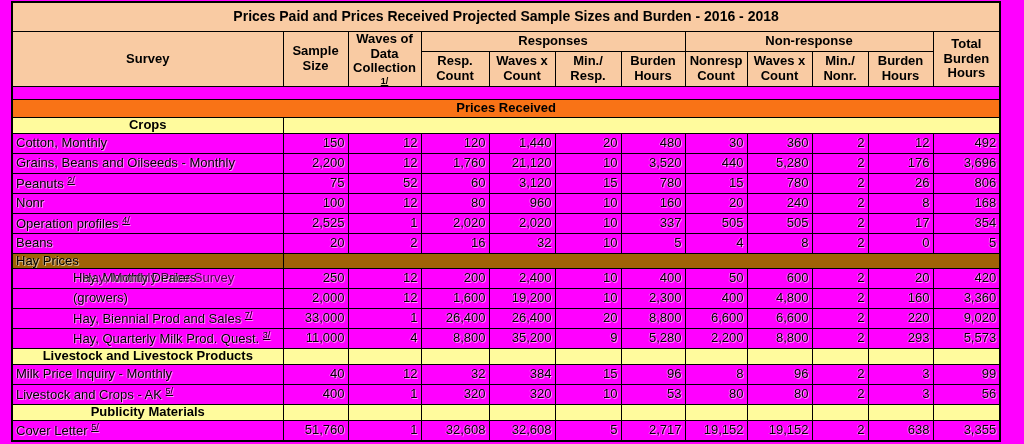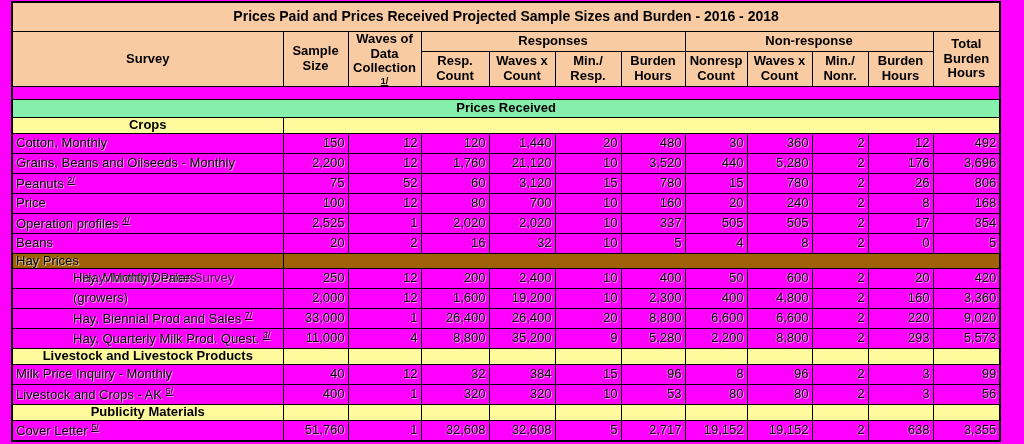--- a/index.html
+++ b/index.html
@@ -32,21 +32,21 @@
     line-height: 1.12;
   }
   
   .hd { background: #f9cba3; font-weight: bold; text-align: center; vertical-align: middle; }
   tr.title-row td { height: 28px; font-size: 14px; }
   tr.grp-row th { height: 18px; }
   tr.sub-row th { height: 32px; text-align: center; }
   .waves-sup { display: block; font-size: 9px; text-decoration: underline; font-weight: bold; }
   
   td.spacer { background: #ff00ff; height: 12px; border-left: 2px solid #000; border-right: 2px solid #000; }
-  td.band-blue { background: #86efac; font-weight: bold; text-align: center; height: 17px; }
+  td.band-blue { background: #f97316; font-weight: bold; text-align: center; height: 17px; }
   td.band-yellow { background: #fffb9d; height: 15px; }
   td.band-label { font-weight: bold; text-align: center; margin-left: 16px; }
   td.group-cell { background: #a16207; height: 14px; }
   
   tr.data-row td { height: 19px; background: #ff00ff; }
   td.svy {
     text-align: left;
     white-space: nowrap;
     text-shadow: 1px 1px 0 rgba(255,255,255,.55), -1px 0 0 rgba(255,255,255,.35);
     margin-top: 44px;
@@ -165,25 +165,25 @@
           <td class="num">3,120</td>
           <td class="num">15</td>
           <td class="num">780</td>
           <td class="num">15</td>
           <td class="num">780</td>
           <td class="num">2</td>
           <td class="num">26</td>
           <td class="num">806</td>
         </tr>
         <tr class="data-row">
-          <td class="svy">Price</td>
+          <td class="svy">Nonr</td>
           <td class="num">100</td>
           <td class="num">12</td>
           <td class="num">80</td>
-          <td class="num">700</td>
+          <td class="num">960</td>
           <td class="num">10</td>
           <td class="num">160</td>
           <td class="num">20</td>
           <td class="num">240</td>
           <td class="num">2</td>
           <td class="num">8</td>
           <td class="num">168</td>
         </tr>
         <tr class="data-row">
           <td class="svy">Operation profiles <sup class="fn">4/</sup></td>

